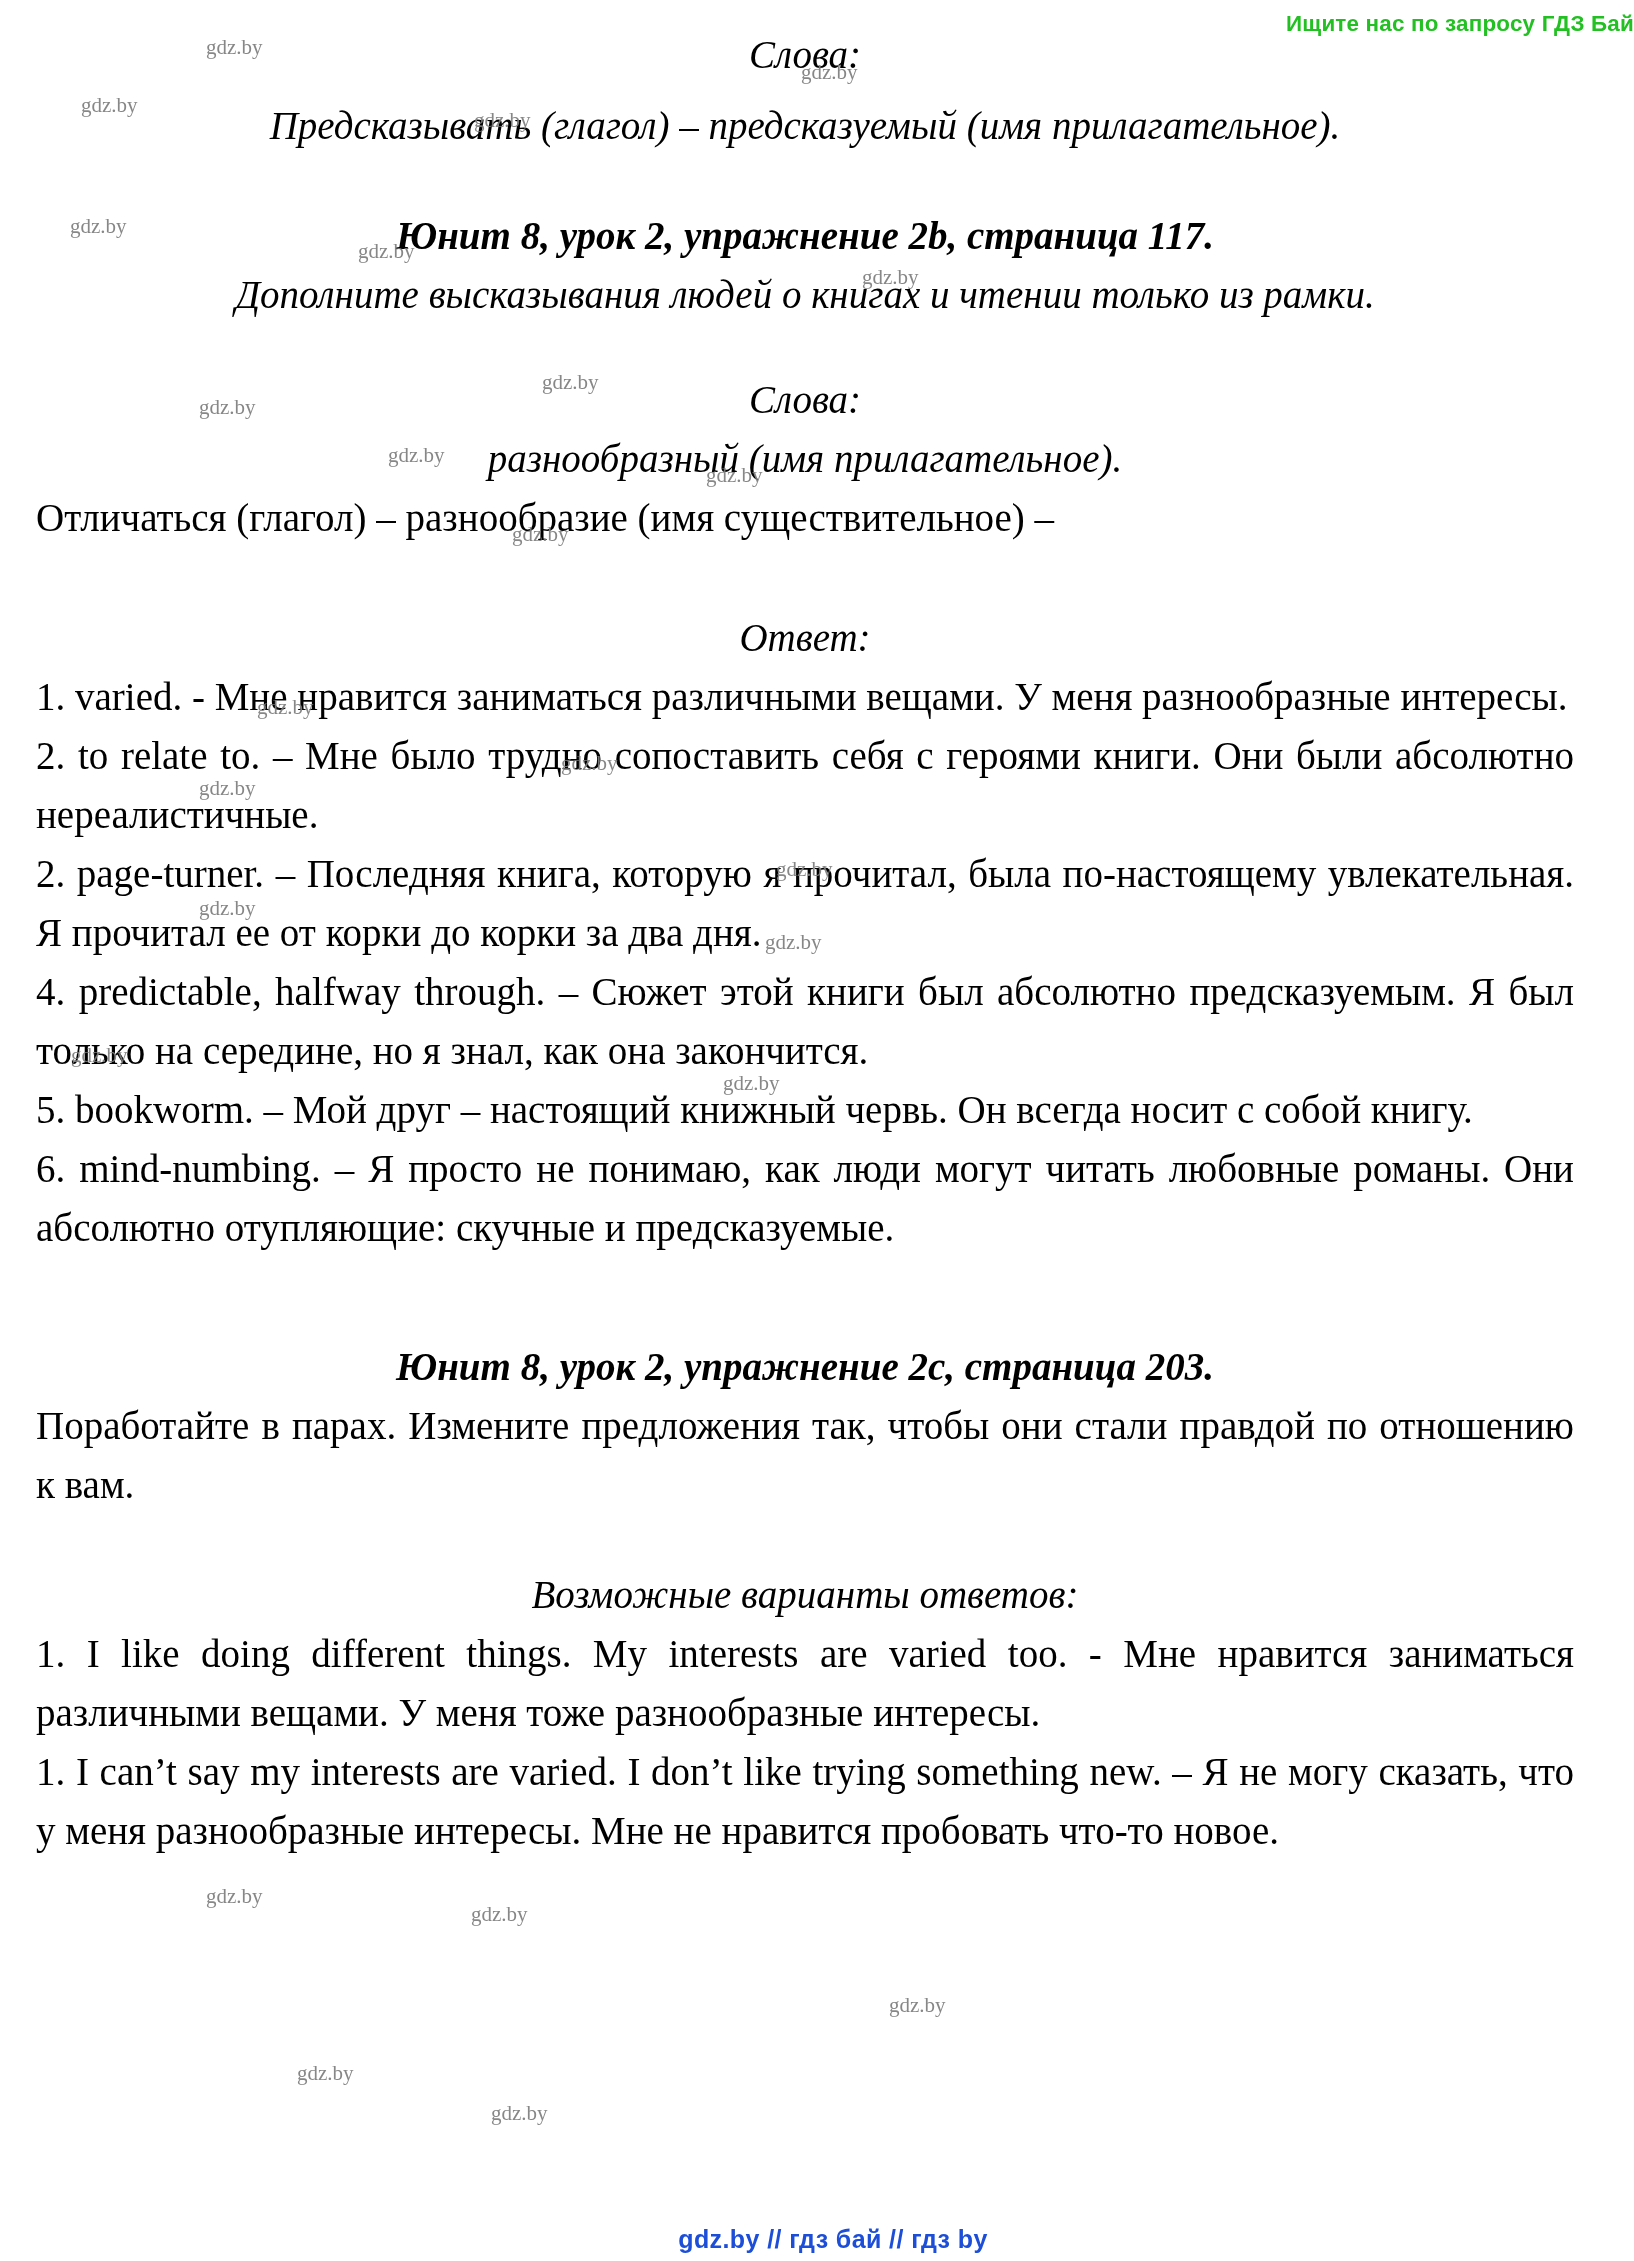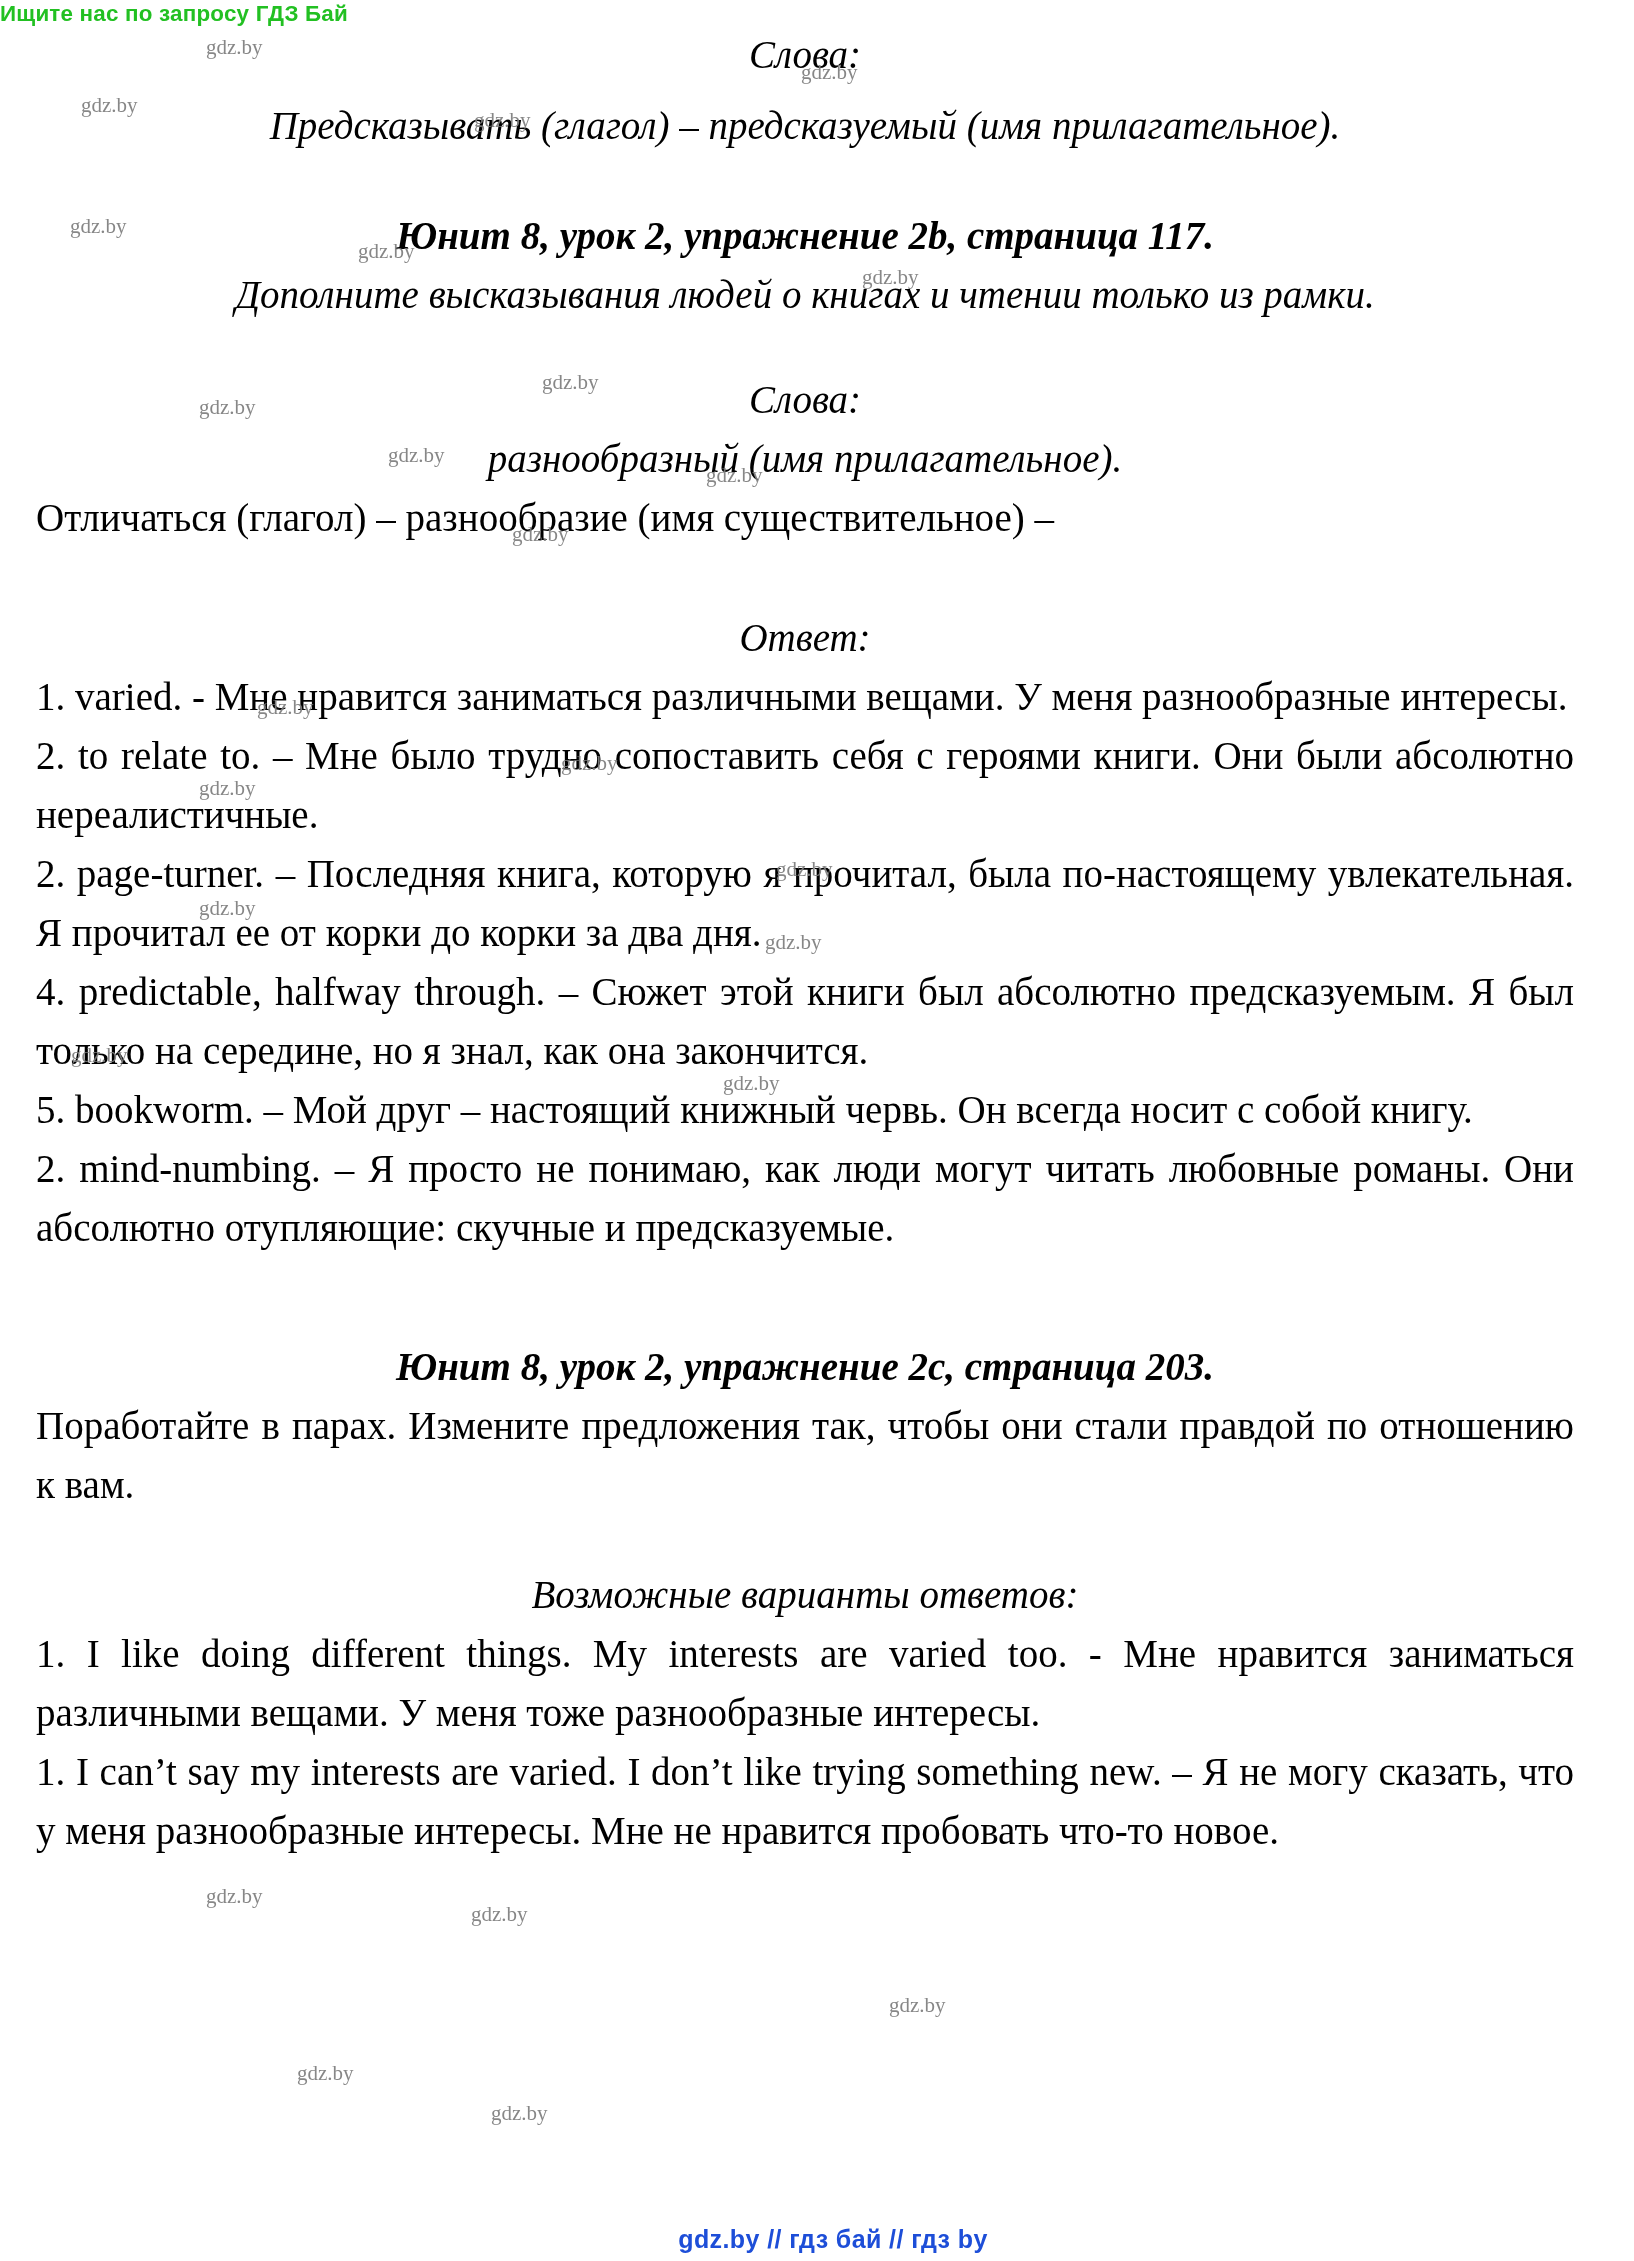--- a/index.html
+++ b/index.html
@@ -20,24 +20,24 @@
   .page {
     position: absolute;
     inset: 0;
     width: 1634px;
     height: 2261px;
   }
 
   
   .promo-header {
     position: absolute;
-    top: 1px;
+    top: 11px;
     left: 0;
     width: 1634px;
-    text-align: left;
+    text-align: right;
     font-family: "Liberation Sans", "DejaVu Sans", sans-serif;
     font-weight: bold;
     font-size: 22.4px;
     color: #22c022;
     letter-spacing: 0.2px;
   }
 
   
   .content {
     position: absolute;
@@ -137,21 +137,21 @@
     <p class="line para">1. varied. - Мне нравится заниматься различными вещами. У меня разнообразные интересы.</p>
 
     <p class="line para">2. to relate to. – Мне было трудно сопоставить себя с героями книги. Они были абсолютно нереалистичные.</p>
 
     <p class="line para">2. page-turner. – Последняя книга, которую я прочитал, была по-настоящему увлекательная. Я прочитал ее от корки до корки за два дня.</p>
 
     <p class="line para">4. predictable, halfway through. – Сюжет этой книги был абсолютно предсказуемым. Я был только на середине, но я знал, как она закончится.</p>
 
     <p class="line para">5. bookworm. – Мой друг – настоящий книжный червь. Он всегда носит с собой книгу.</p>
 
-    <p class="line para">2. mind-numbing. – Я просто не понимаю, как люди могут читать любовные романы. Они абсолютно отупляющие: скучные и предсказуемые.</p>
+    <p class="line para">6. mind-numbing. – Я просто не понимаю, как люди могут читать любовные романы. Они абсолютно отупляющие: скучные и предсказуемые.</p>
 
     <div class="sp-96"></div>
 
     <p class="line bold nojust para">Юнит 8, урок 2, упражнение 2c, страница 203.</p>
 
     <p class="line para">Поработайте в парах. Измените предложения так, чтобы они стали правдой по отношению к вам.</p>
 
     <div class="sp-62"></div>
 
     <p class="line nojust para">Возможные варианты ответов:</p>

